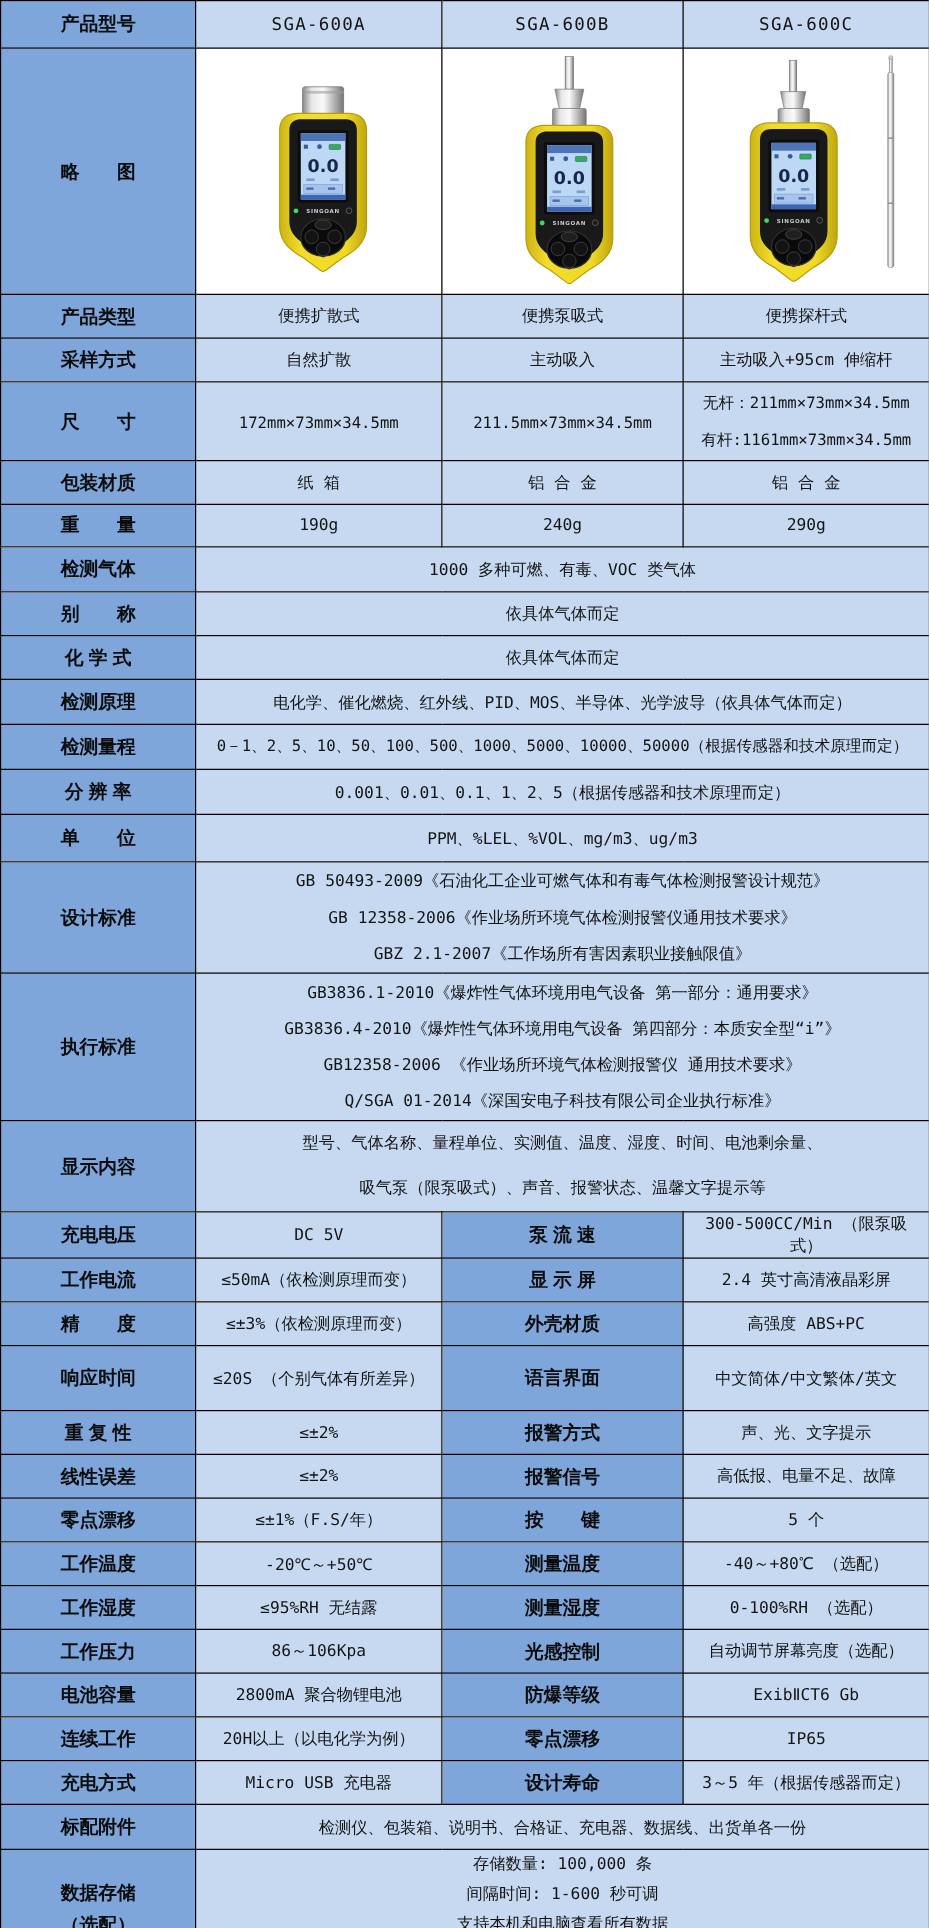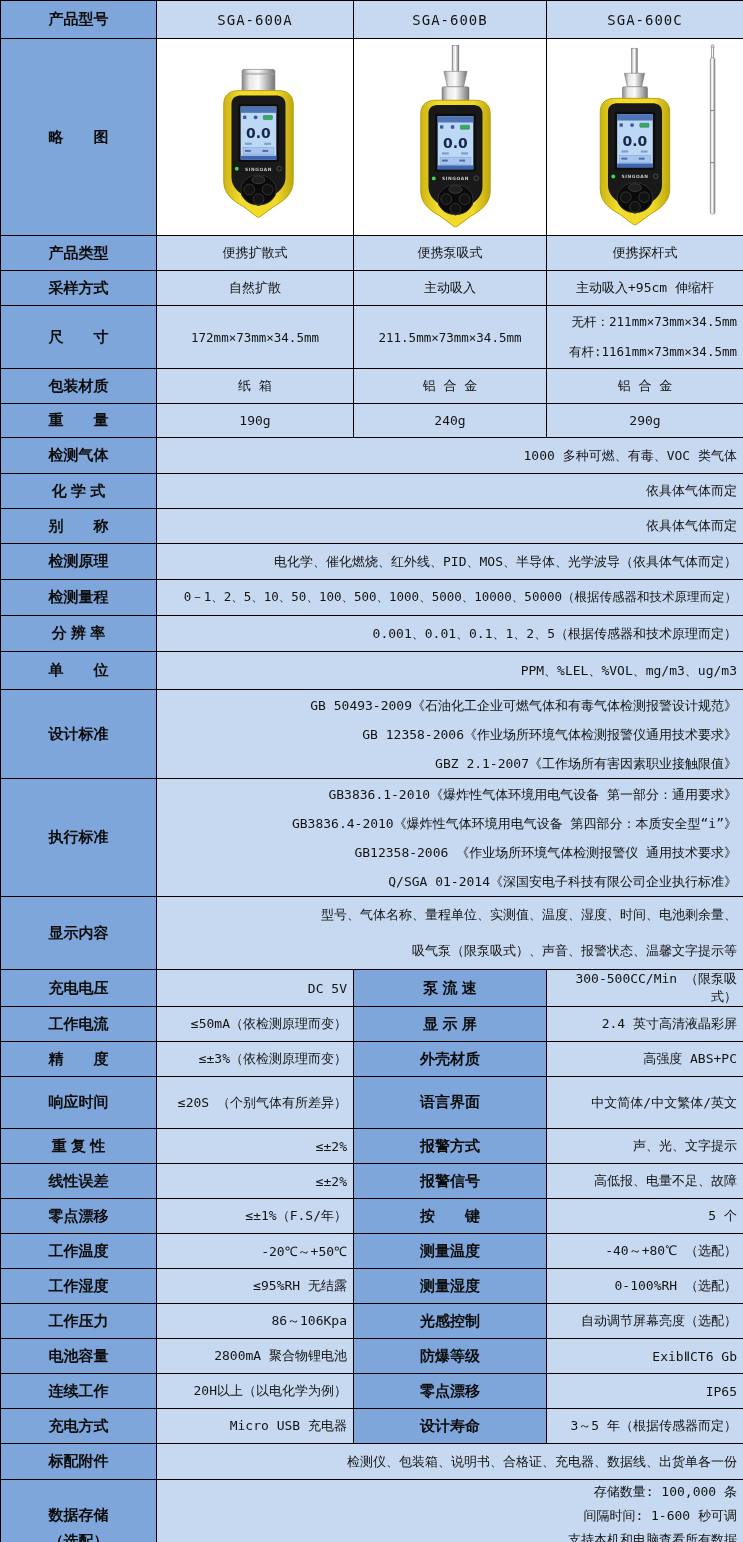--- a/index.html
+++ b/index.html
@@ -3,21 +3,21 @@
 <meta charset="utf-8">
 <style>
   html,body{margin:0;padding:0;background:#ffffff;}
   body{width:743px;font-family:"Liberation Sans",sans-serif;}
   table.spec{border-collapse:collapse;width:743px;table-layout:fixed;}
   table.spec td{border:1px solid #000;vertical-align:middle;overflow:hidden;padding:0 6px;}
   .lbl{background:#7EA6DB;font-weight:bold;text-align:center;font-size:15px;color:#0d0d0d;padding:0 2px;}
   .val{background:#C7D9F1;font-size:13px;color:#141414;
        font-family:"DejaVu Sans Mono","Liberation Sans",sans-serif;}
   .center{text-align:center;}
-  .left{text-align:right;padding-left:12px;padding-right:8px;}
+  .left{text-align:center;padding-left:12px;padding-right:8px;}
   .pre{white-space:pre-line;}
   .model{font-size:14px;letter-spacing:1px;}
   .imgcell{background:#ffffff;padding:0;text-align:center;vertical-align:middle;}
   .dim3{line-height:30px;font-size:12.5px;padding-left:8px;}
   .std{line-height:29px;margin-top:28px;}
   .exec{line-height:29px;}
   .disp{line-height:36px;}
   .store{line-height:24px;}
   .storelbl{line-height:26px;}
   svg text{user-select:none;}
@@ -197,25 +197,25 @@
   <td class="val center">190g</td>
   <td class="val center">240g</td>
   <td class="val center">290g</td>
 </tr>
 
 <tr style="height:36px">
   <td class="lbl">检测气体</td>
   <td class="val left" colspan="3">1000 多种可燃、有毒、VOC 类气体</td>
 </tr>
 <tr style="height:35px">
+  <td class="lbl">别　　称</td>
+  <td class="val left" colspan="3">依具体气体而定</td>
+</tr>
+<tr style="height:35px">
   <td class="lbl">化 学 式</td>
-  <td class="val left" colspan="3">依具体气体而定</td>
-</tr>
-<tr style="height:35px">
-  <td class="lbl">别　　称</td>
   <td class="val left" colspan="3">依具体气体而定</td>
 </tr>
 <tr style="height:36px">
   <td class="lbl">检测原理</td>
   <td class="val left" colspan="3">电化学、催化燃烧、红外线、PID、MOS、半导体、光学波导（依具体气体而定）</td>
 </tr>
 <tr style="height:36px">
   <td class="lbl">检测量程</td>
   <td class="val left" style="font-size:12.5px" colspan="3">0－1、2、5、10、50、100、500、1000、5000、10000、50000（根据传感器和技术原理而定）</td>
 </tr>

